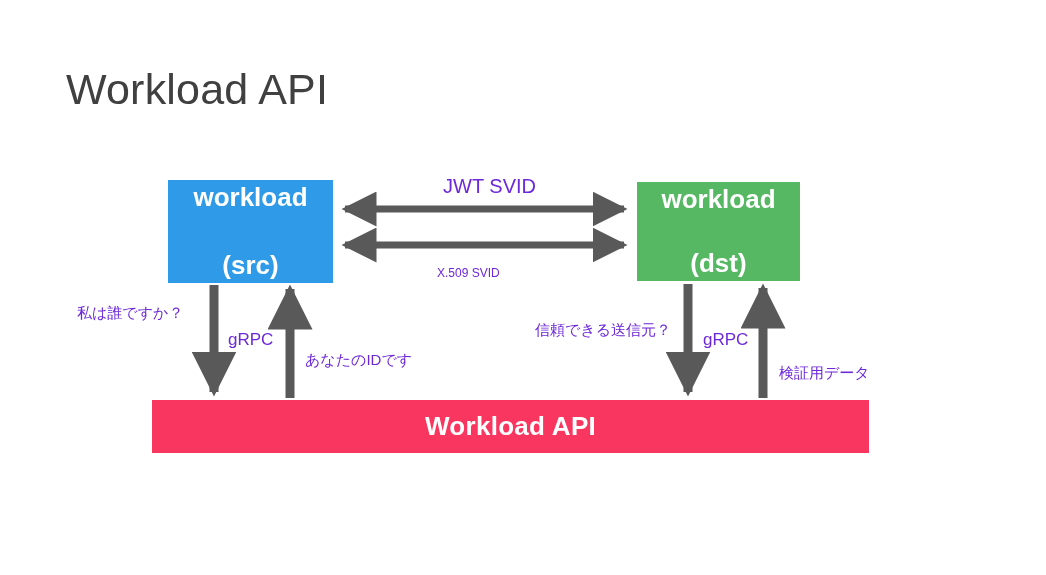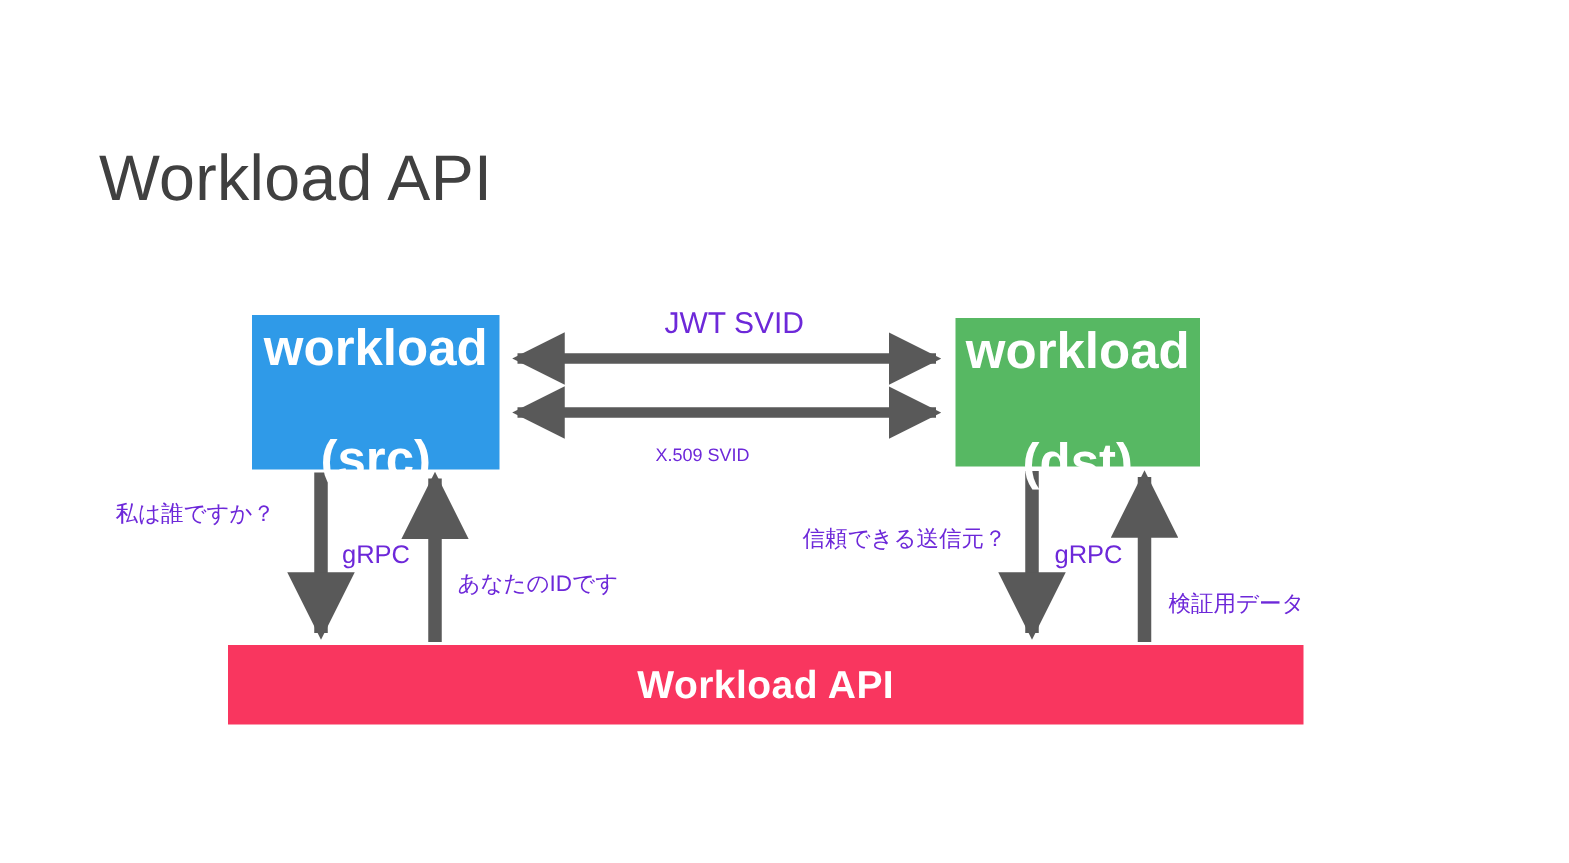--- a/index.html
+++ b/index.html
@@ -10,21 +10,20 @@
   body {
     font-family: "Liberation Sans", "DejaVu Sans", sans-serif;
     color: #404040;
   }
   #slide {
     position: relative;
     width: 1046px;
     height: 455px;
     background: #ffffff;
     overflow: hidden;
-    margin-top: 30px;
   }
   #diagram-svg {
     position: absolute;
     left: 0;
     top: 0;
     width: 1046px;
     height: 575px;
   }
 
   
@@ -39,24 +38,24 @@
     line-height: 1.1;
     white-space: nowrap;
   }
 
   
   .node-box {
     position: absolute;
     display: flex;
     flex-direction: column;
     align-items: center;
-    justify-content: flex-start;
+    justify-content: space-between;
     color: #ffffff;
     font-weight: bold;
-    font-size: 34px;
+    font-size: 26px;
     line-height: 1.35;
     text-align: center;
     box-sizing: border-box;
     gap: 28px;
   }
   #node-src {
     left: 168px;
     top: 180px;
     width: 165px;
     height: 103px;

